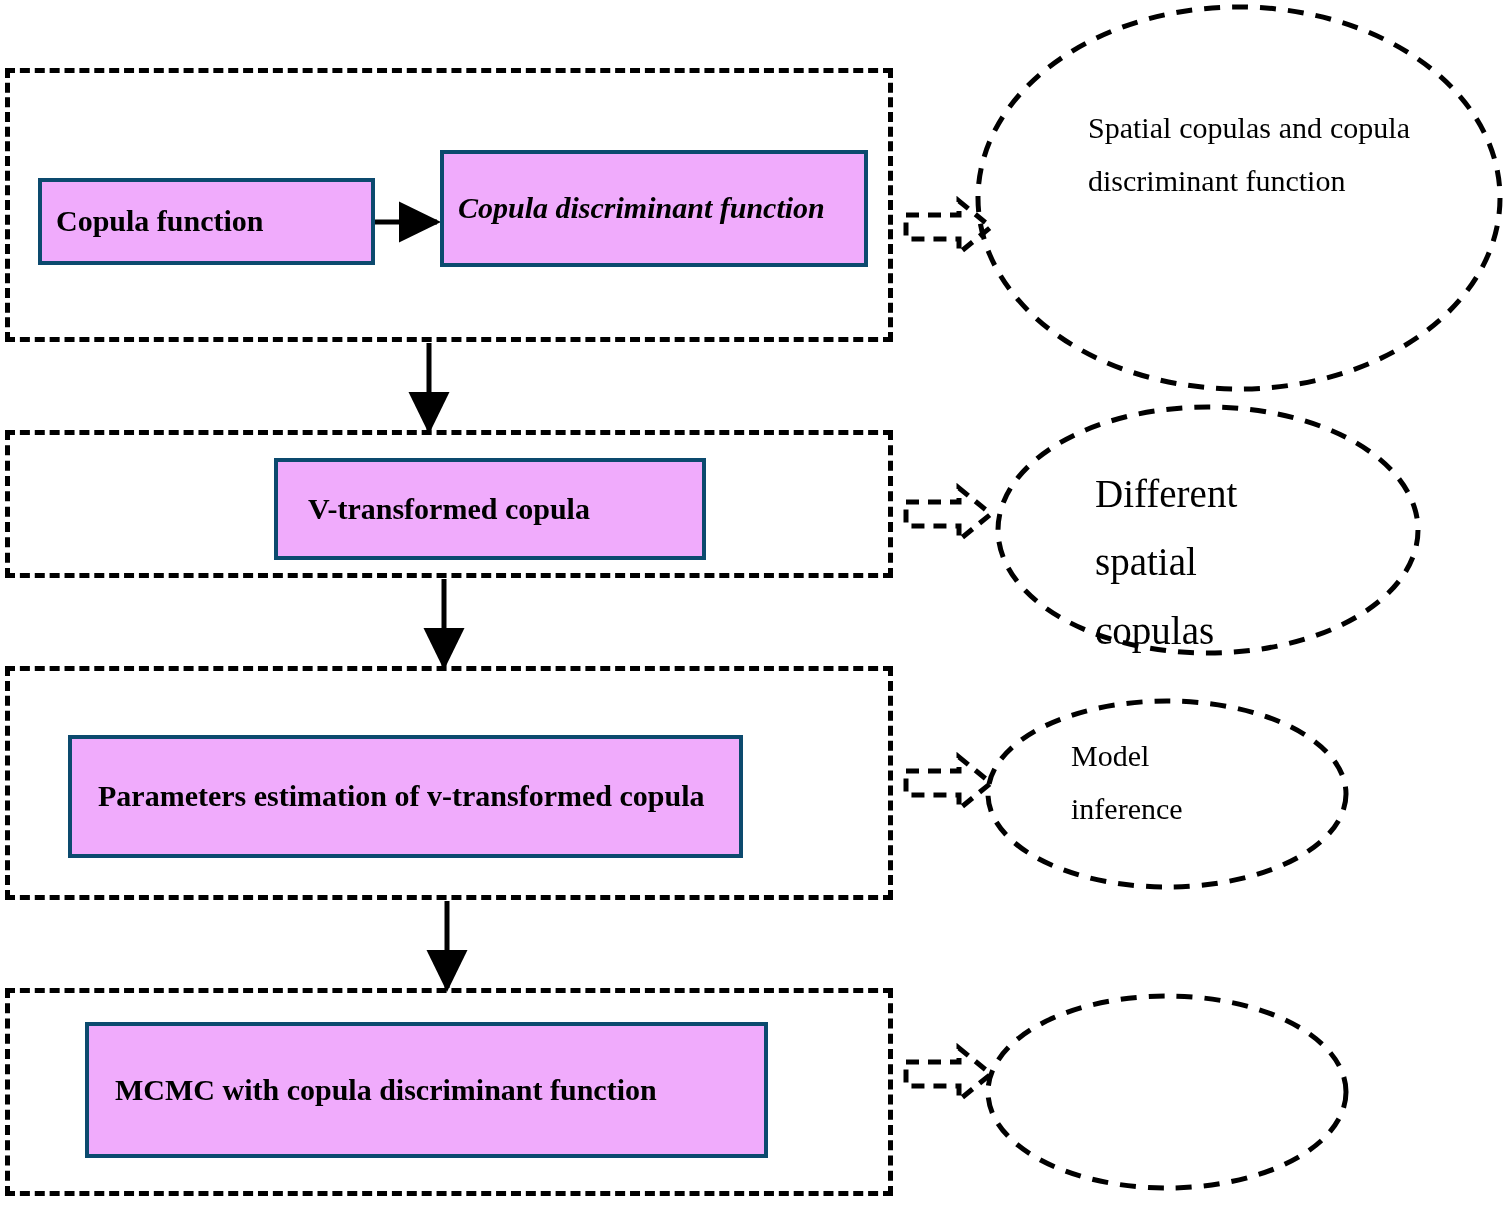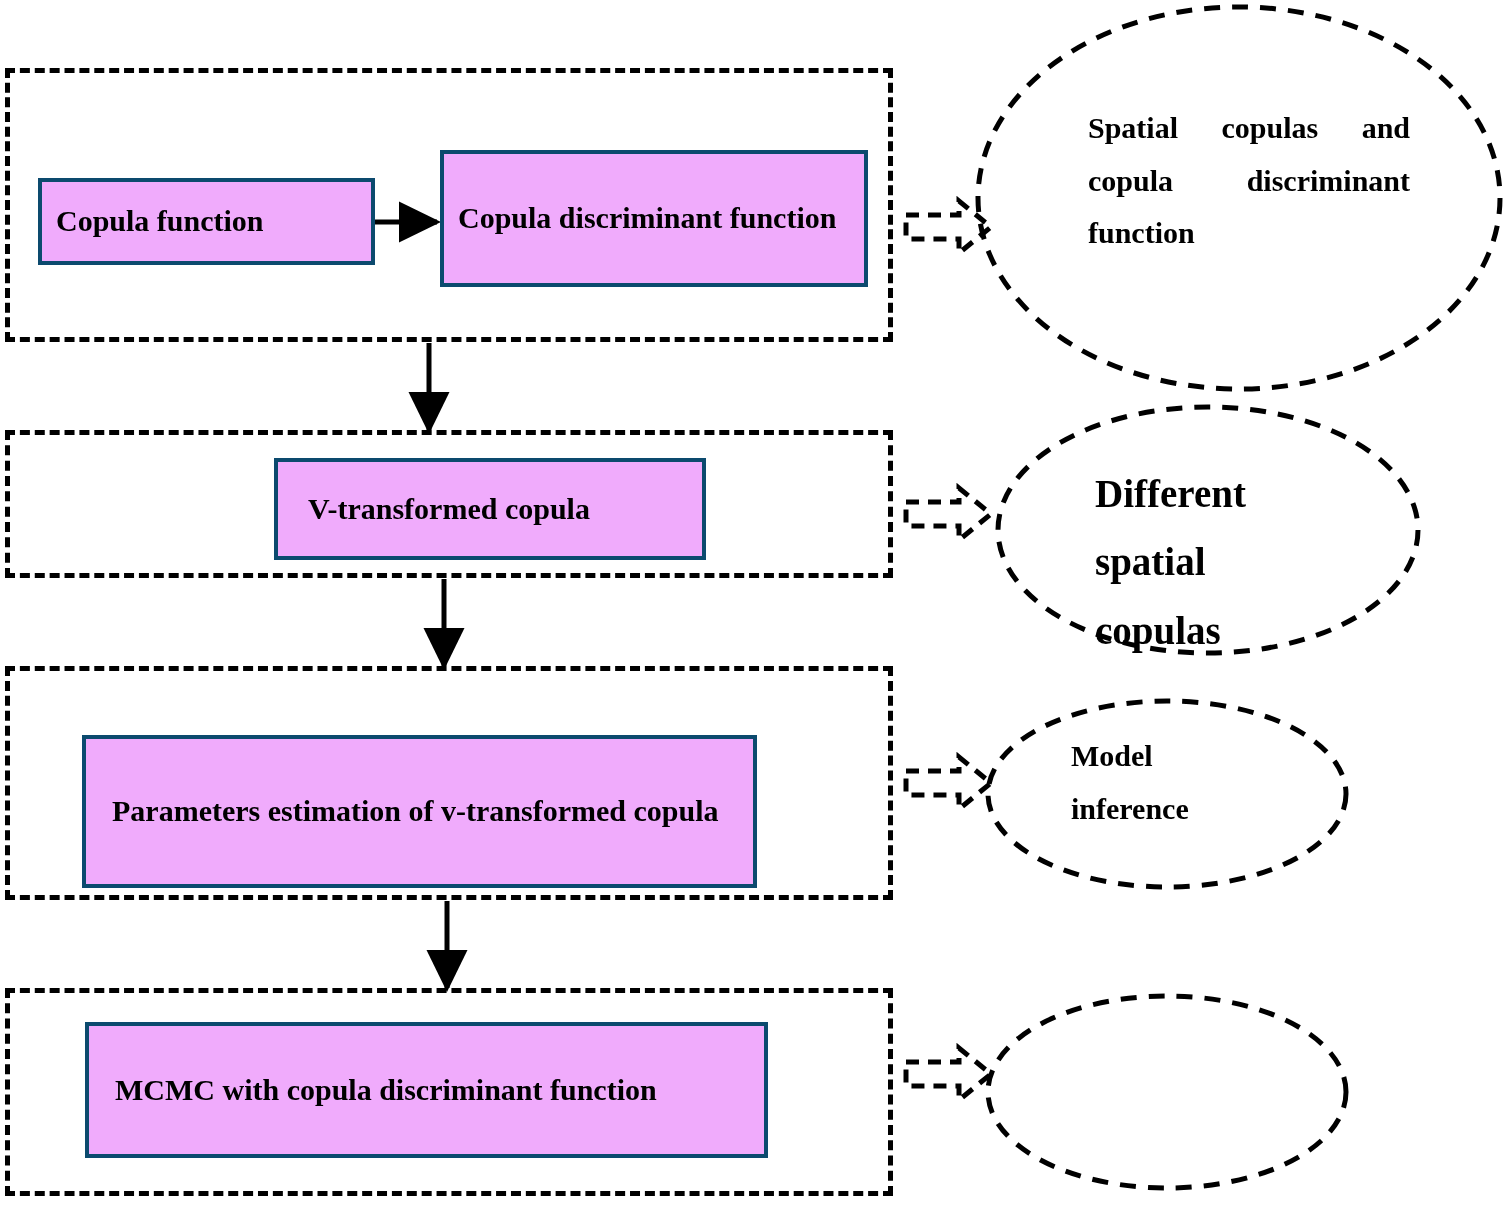--- a/index.html
+++ b/index.html
@@ -49,21 +49,21 @@
     position: absolute;
   }
   .ellipse-wrap svg {
     position: absolute;
     left: 0;
     top: 0;
     overflow: visible;
   }
   .ellipse-text {
     position: absolute;
-    font-weight: bold;
+    font-weight: normal;
     color: #000000;
     line-height: 1.75;
     box-sizing: border-box;
   }
   .etext-justify { text-align: justify; text-align-last: left; }
 
   
   #connectors {
     position: absolute;
     left: 0; top: 0;
@@ -103,21 +103,21 @@
       <line x1="447" y1="901" x2="447" y2="988" stroke="#000000" stroke-width="5" marker-end="url(#solid-head)"></line>
     </g>
   </svg>
 
   <div class="group-box" style="left:5px; top:68px; width:888px; height:274px;"></div>
 
   <div class="proc-box" style="left:38px; top:178px; width:337px; height:87px;">
     <div class="proc-text t-center" style="font-size:30px;">Copula function</div>
   </div>
 
-  <div class="proc-box" style="left:440px; top:150px; width:428px; height:137px;">
+  <div class="proc-box" style="left:440px; top:150px; width:428px; height:117px;font-style:italic;">
     <div class="proc-text t-justify" style="font-size:30px;">Copula discriminant function</div>
   </div>
 
   <div class="block-arrow" style="left:903px; top:196px; width:92px; height:62px;">
     <svg width="92" height="62" viewBox="0 0 92 62" xmlns="http://www.w3.org/2000/svg">
       <path d="M3,19 L56,19 L56,5 L88,31 L56,57 L56,43 L3,43 Z" fill="none" stroke="#000000" stroke-width="5" stroke-dasharray="13,9"></path>
     </svg>
   </div>
 
   <div class="ellipse-wrap" style="left:975px; top:4px; width:528px; height:388px;">
@@ -141,21 +141,21 @@
 
   <div class="ellipse-wrap" style="left:995px; top:404px; width:426px; height:252px;">
     <svg width="426" height="252" viewBox="0 0 426 252" xmlns="http://www.w3.org/2000/svg">
       <ellipse cx="213" cy="126" rx="210" ry="123" fill="none" stroke="#000000" stroke-width="5" stroke-dasharray="16,12"></ellipse>
     </svg>
     <div class="ellipse-text" style="left:100px; top:56px; width:230px; font-size:39px;">Different spatial copulas</div>
   </div>
 
   <div class="group-box" style="left:5px; top:666px; width:888px; height:234px;"></div>
 
-  <div class="proc-box" style="left:82px; top:735px; width:675px; height:153px;">
+  <div class="proc-box" style="left:68px; top:735px; width:675px; height:123px;">
     <div class="proc-text t-justify" style="font-size:30px; padding-left:26px;">Parameters estimation of v-transformed copula</div>
   </div>
 
   <div class="block-arrow" style="left:903px; top:752px; width:92px; height:62px;">
     <svg width="92" height="62" viewBox="0 0 92 62" xmlns="http://www.w3.org/2000/svg">
       <path d="M3,19 L56,19 L56,5 L88,31 L56,57 L56,43 L3,43 Z" fill="none" stroke="#000000" stroke-width="5" stroke-dasharray="13,9"></path>
     </svg>
   </div>
 
   <div class="ellipse-wrap" style="left:985px; top:698px; width:365px; height:192px;">

